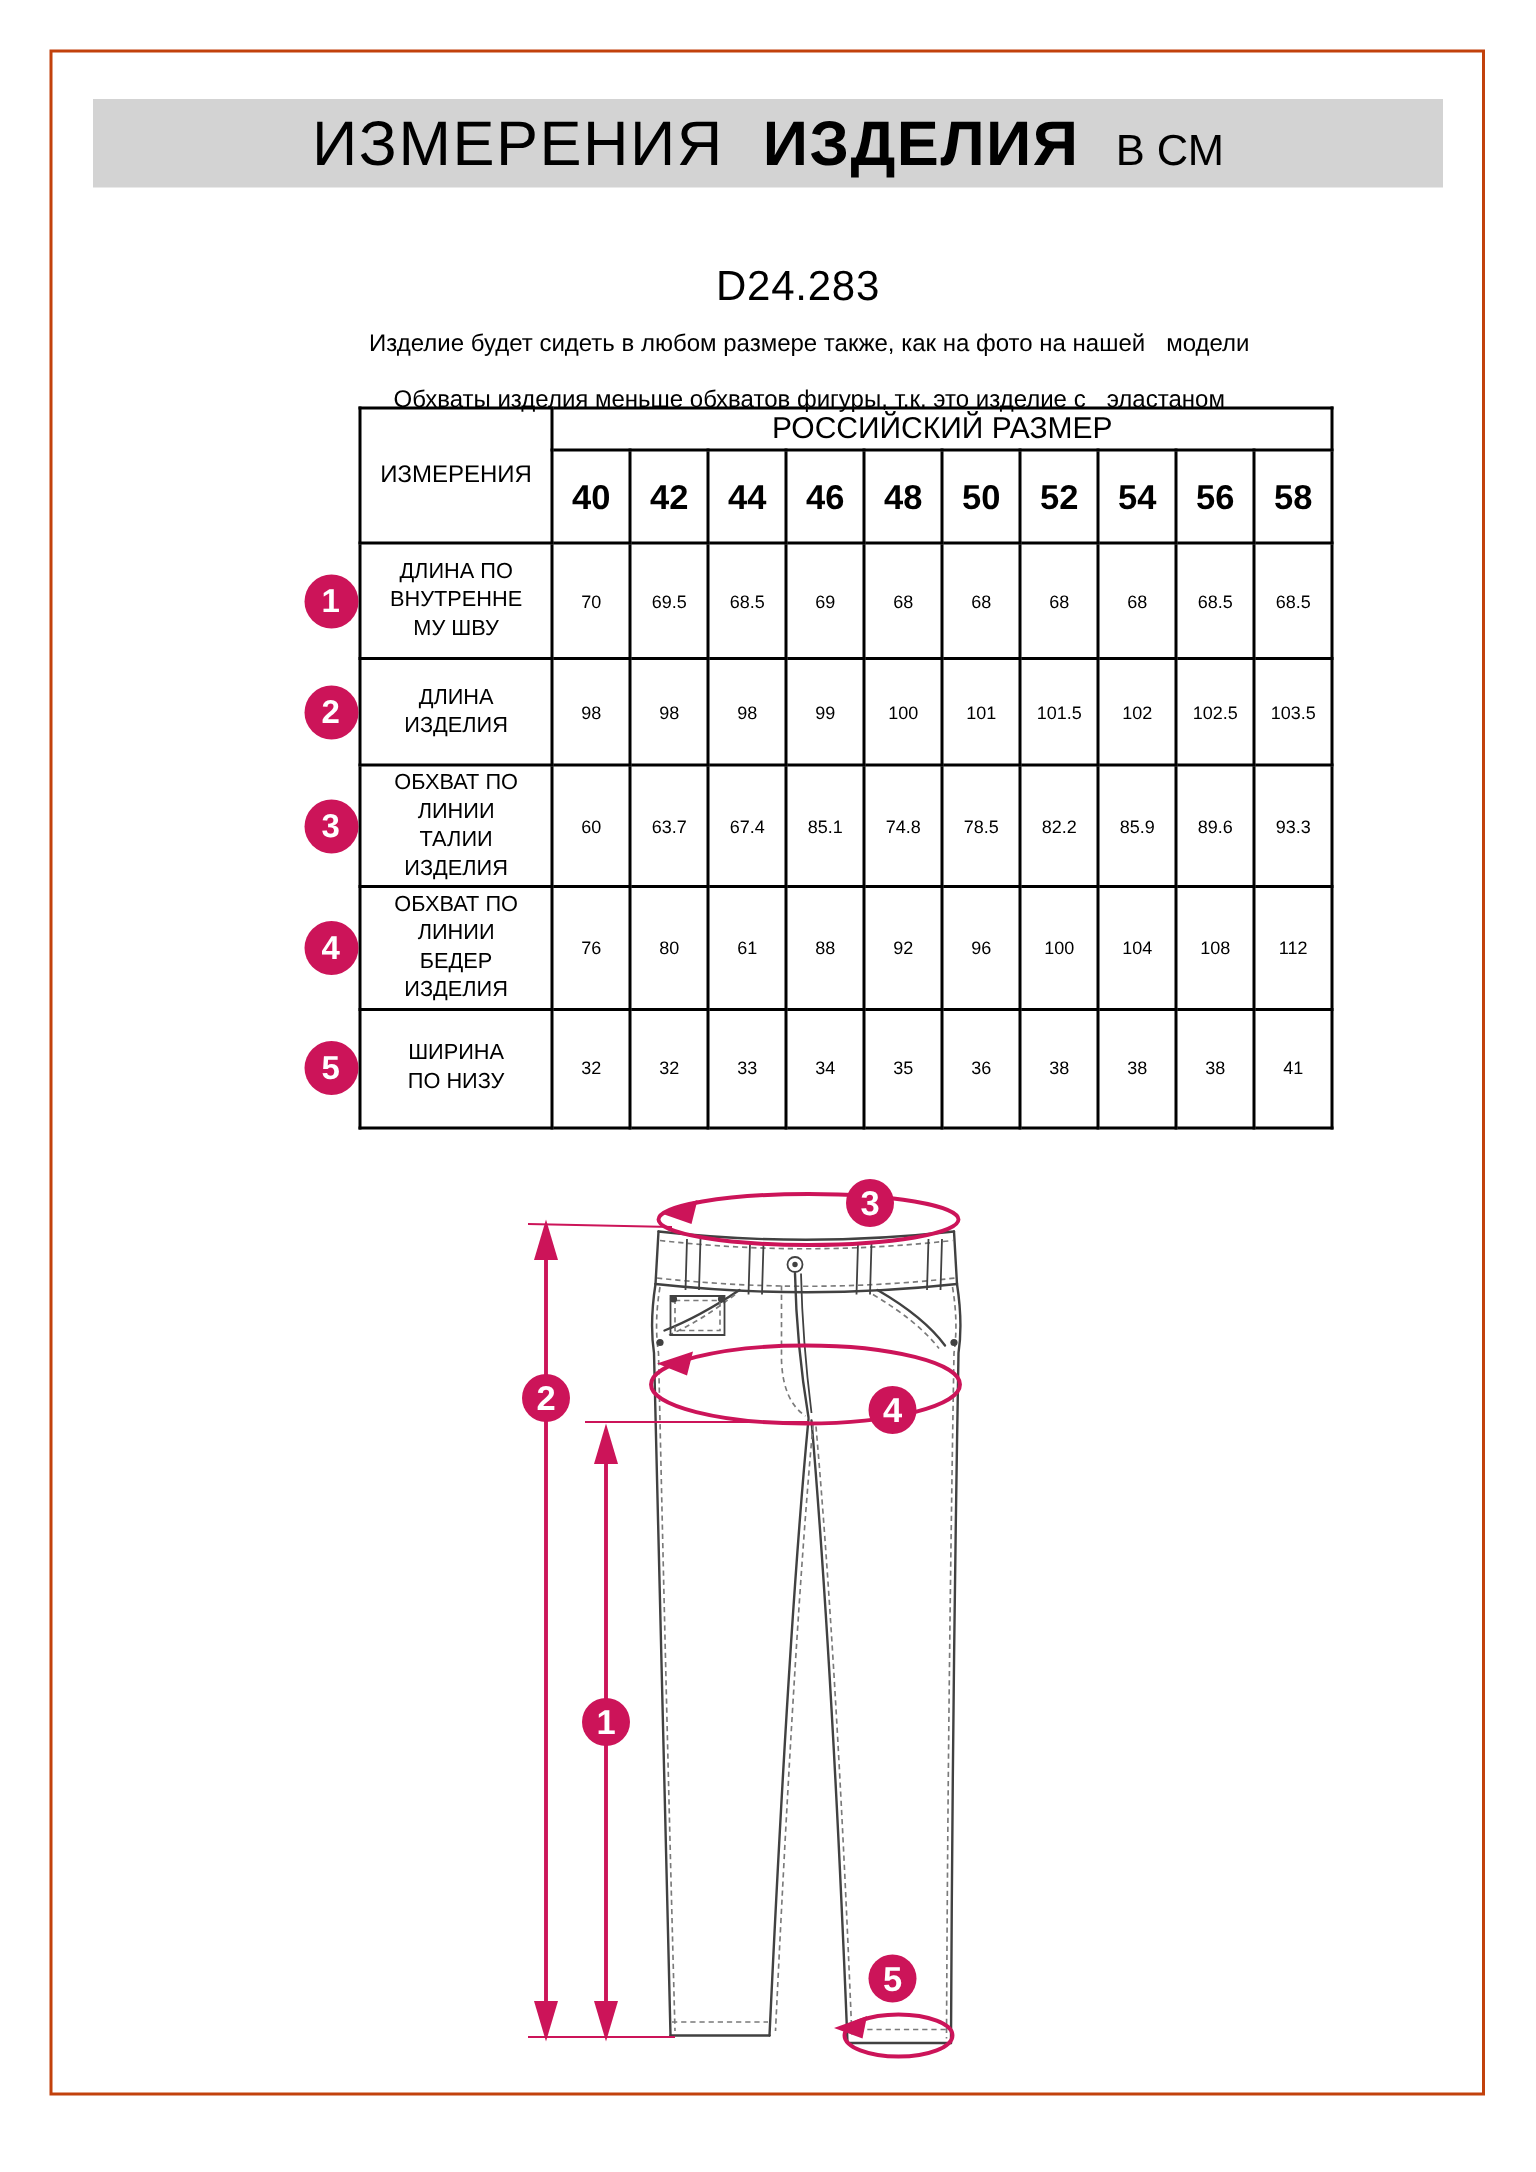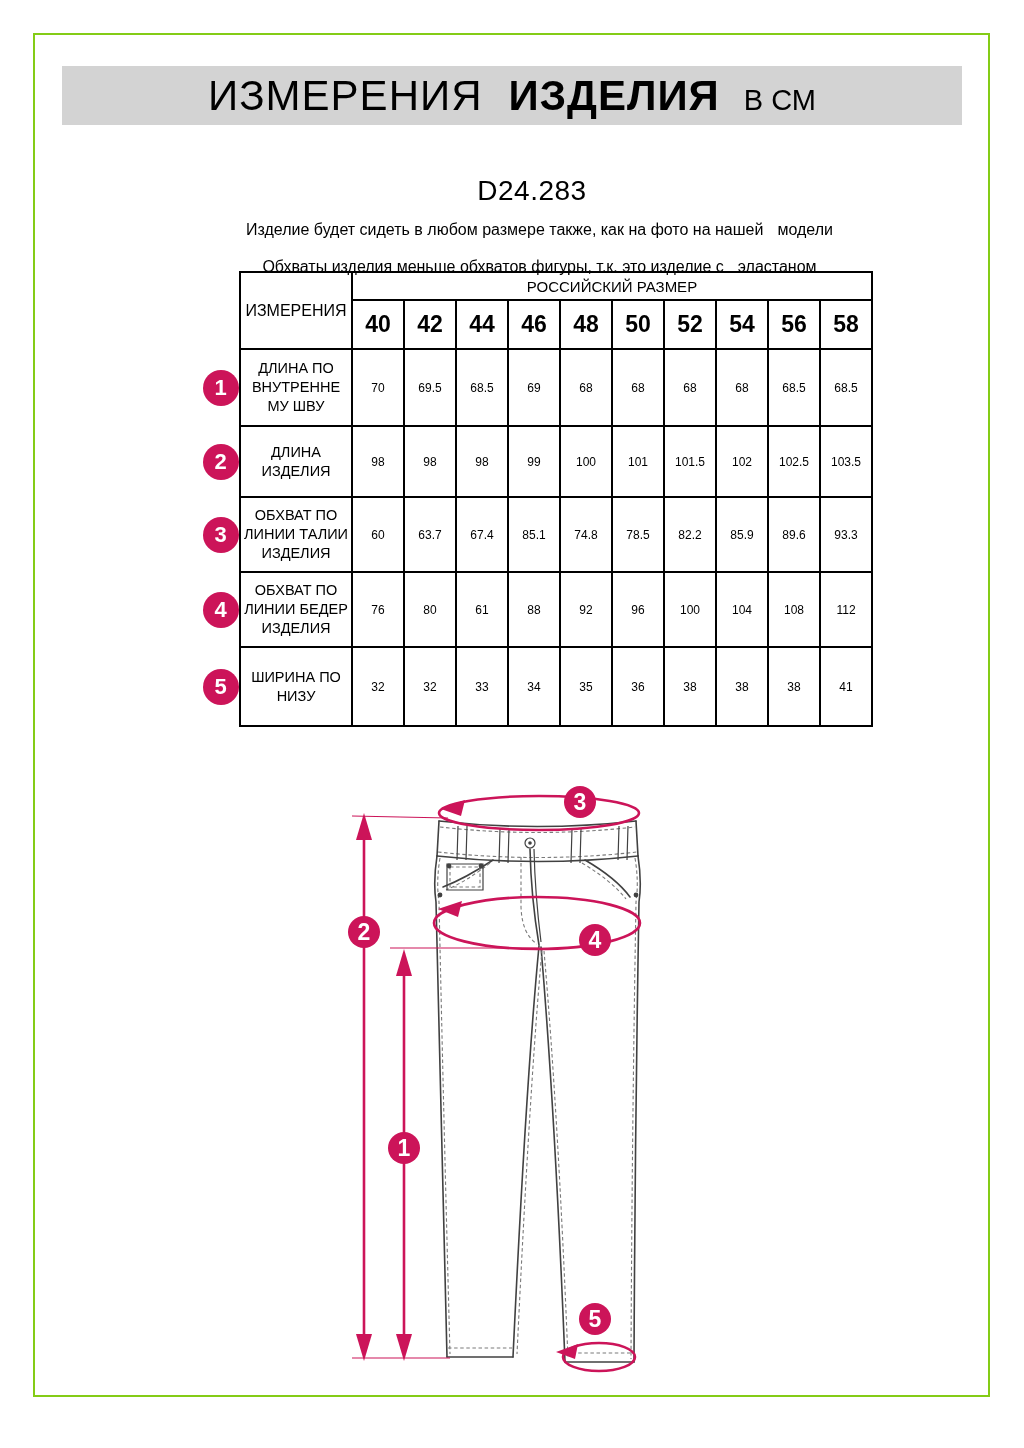--- a/index.html
+++ b/index.html
@@ -5,21 +5,21 @@
   :root{
     --accent:#cc1459;
     --bar:#d3d3d3;
     --garment:#414141;
     --stitch:#7a7a7a;
   }
   html,body{margin:0;padding:0;background:#fff;}
   .page{position:relative;width:1024px;height:1448px;background:#fff;
         font-family:"Liberation Sans", sans-serif;color:#000;overflow:hidden;}
   .frame{position:absolute;left:33px;top:33px;width:953px;height:1360px;
-         border:2px solid #84cc16;background:#fff;}
+         border:2px solid #c2410c;background:#fff;}
   
   .title-bar{position:absolute;left:27px;top:31px;width:900px;height:59px;
              background:var(--bar);text-align:center;line-height:59px;white-space:nowrap;}
   .t1{font-size:42px;letter-spacing:1px;}
   .t2{font-size:42px;font-weight:bold;letter-spacing:1px;margin-left:26px;}
   .t3{font-size:29px;margin-left:24px;}
   
   .code{position:absolute;left:0;right:15px;top:140px;text-align:center;
         font-size:28px;letter-spacing:0.5px;transform:translateX(28px);}
   .intro{position:absolute;left:0;right:0;text-align:center;font-size:16px;
@@ -27,29 +27,29 @@
   .l1{top:186px;}
   .l2{top:223px;}
   .sfx{margin-left:14px;}
   
   .size-table{position:absolute;left:167px;top:236px;border-collapse:collapse;
               table-layout:fixed;}
   .size-table th,.size-table td{border:2px solid #000;padding:0;text-align:center;
               vertical-align:middle;font-weight:normal;}
   .size-table .marker-cell{border:none;background:#fff;width:37px;}
   .size-table .corner{width:110px;font-size:16px;}
-  .size-table .group{font-size:15px;height:26px;}
-  .size-table thead tr:nth-child(2){height:49px;}
+  .size-table .group{font-size:20px;height:26px;}
+  .size-table thead tr:nth-child(2){height:62px;}
   .size-table th.size{width:50px;font-size:23px;font-weight:bold;}
   .size-table tbody tr:nth-child(1){height:77px;}
   .size-table tbody tr:nth-child(2){height:71px;}
   .size-table tbody tr:nth-child(3){height:75px;}
   .size-table tbody tr:nth-child(4){height:75px;}
   .size-table tbody tr:nth-child(5){height:79px;}
-  .size-table .rowlabel{font-size:14.5px;line-height:1.3;padding:2px 3px;border-radius:17px;}
+  .size-table .rowlabel{font-size:14.5px;line-height:1.3;padding:2px 19px;border-radius:17px;}
   .size-table .val{font-size:12px;}
   .badge{display:inline-flex;width:36px;height:36px;border-radius:50%;
          background:var(--accent);color:#fff;font-size:22px;font-weight:bold;
          align-items:center;justify-content:center;}
   
   .note{position:absolute;left:140px;top:719px;width:760px;text-align:center;
         font-size:17px;font-weight:bold;}
   
   .diagram{position:absolute;left:297px;top:747px;}
   .garm{stroke:var(--garment);stroke-width:1.6;fill:none;stroke-linecap:round;}

